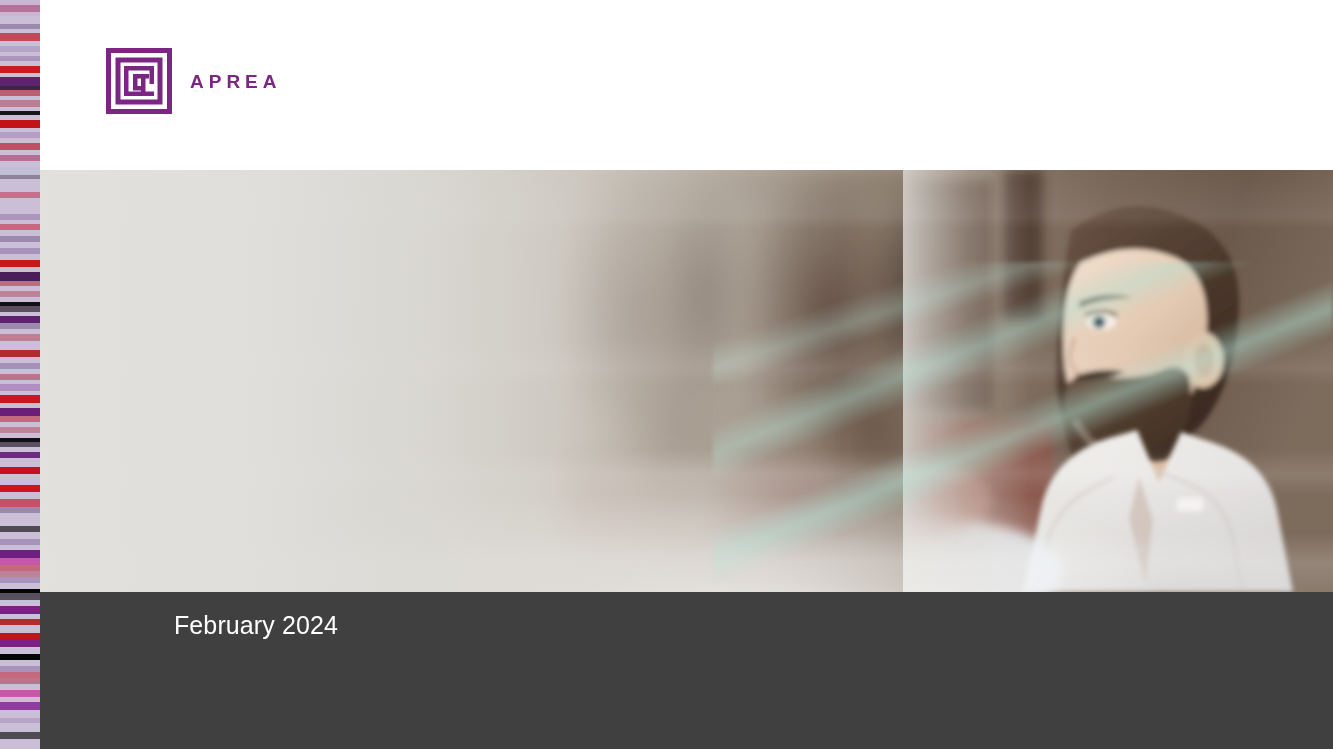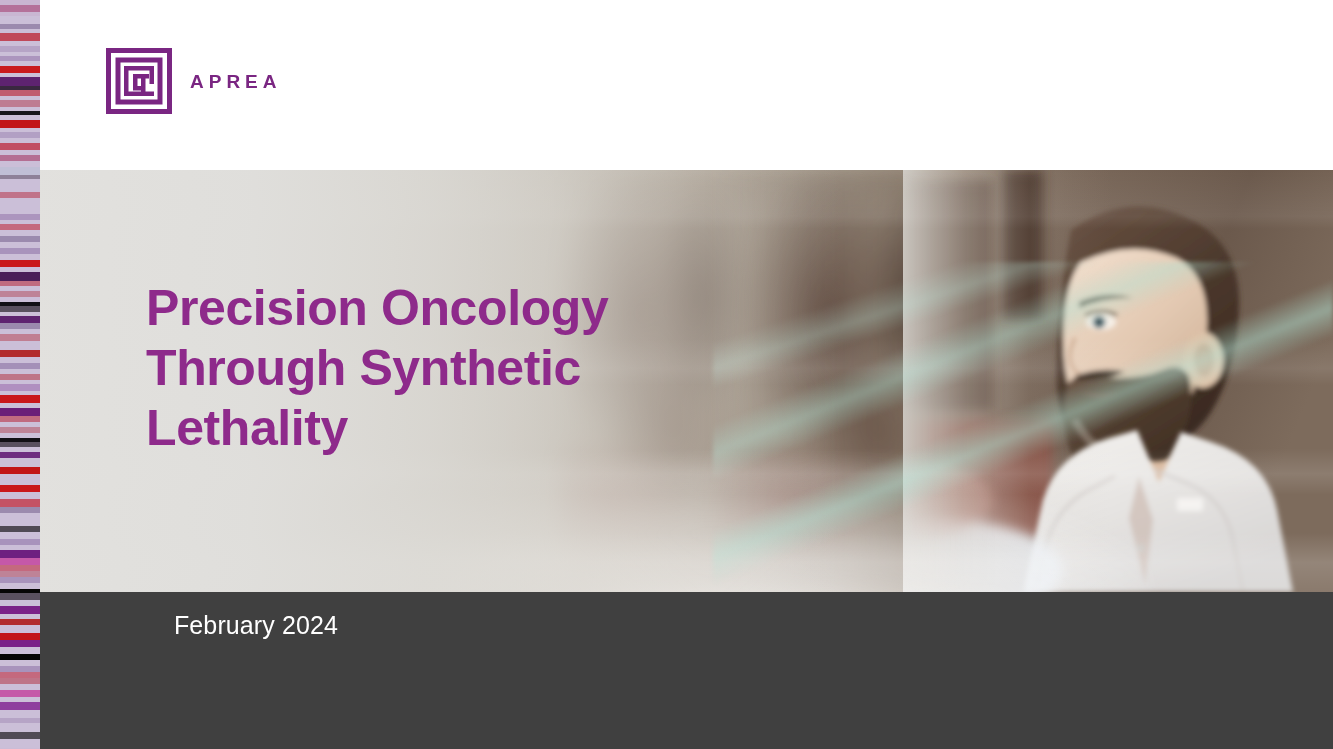--- a/index.html
+++ b/index.html
@@ -497,22 +497,19 @@
         <rect x="0" y="0" width="210" height="422" fill="url(#leftFade)"></rect>
       </svg>
     </div>
 
     <div class="hero-lab" style="left:40%;width:34%;opacity:.55;"></div>
     <div class="hero-bench"></div>
     <div class="hero-teal"></div>
     <div class="hero-streaks"></div>
     <div class="hero-fade"></div>
 
-    <h1 class="hero-title">Precision Oncology
-Through Synthetic
-Lethality</h1>
   </div>
 
   <div class="footer">
     <span class="footer-date">February 2024</span>
   </div>
 
 </div>
 
 </body></html>

